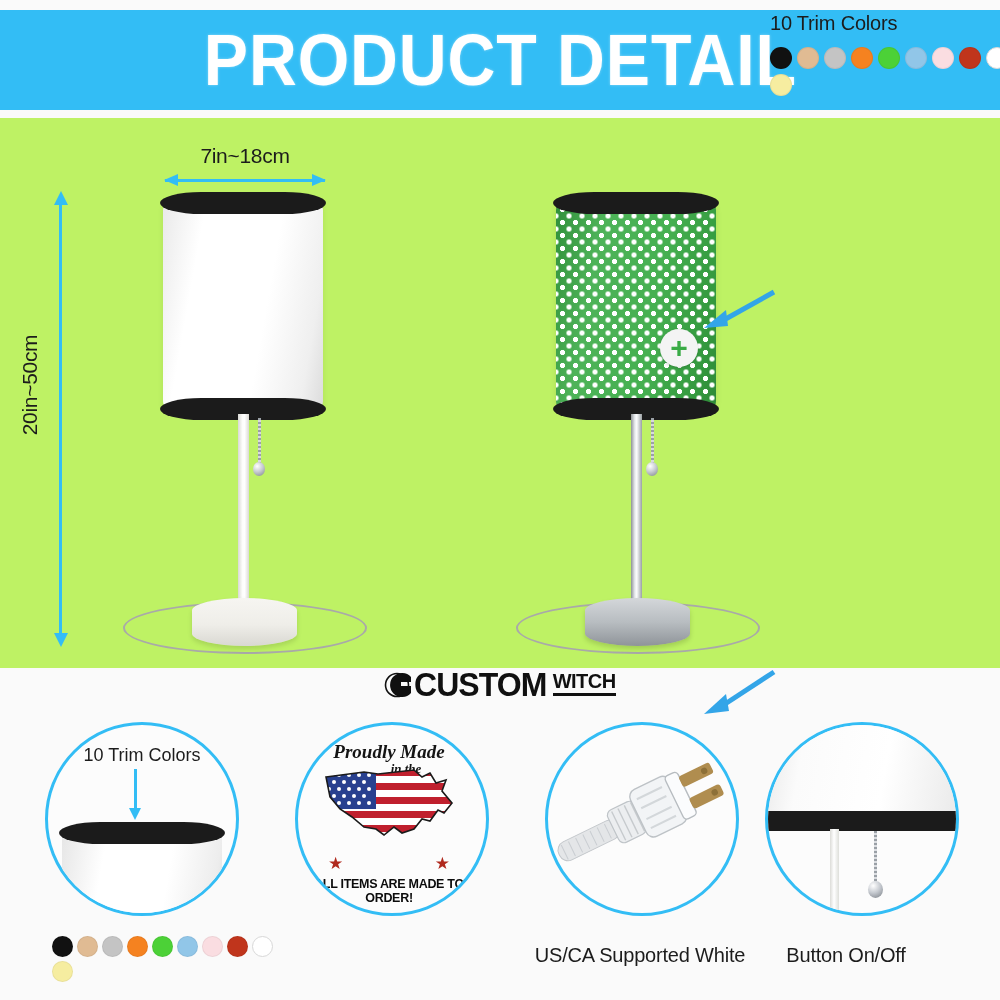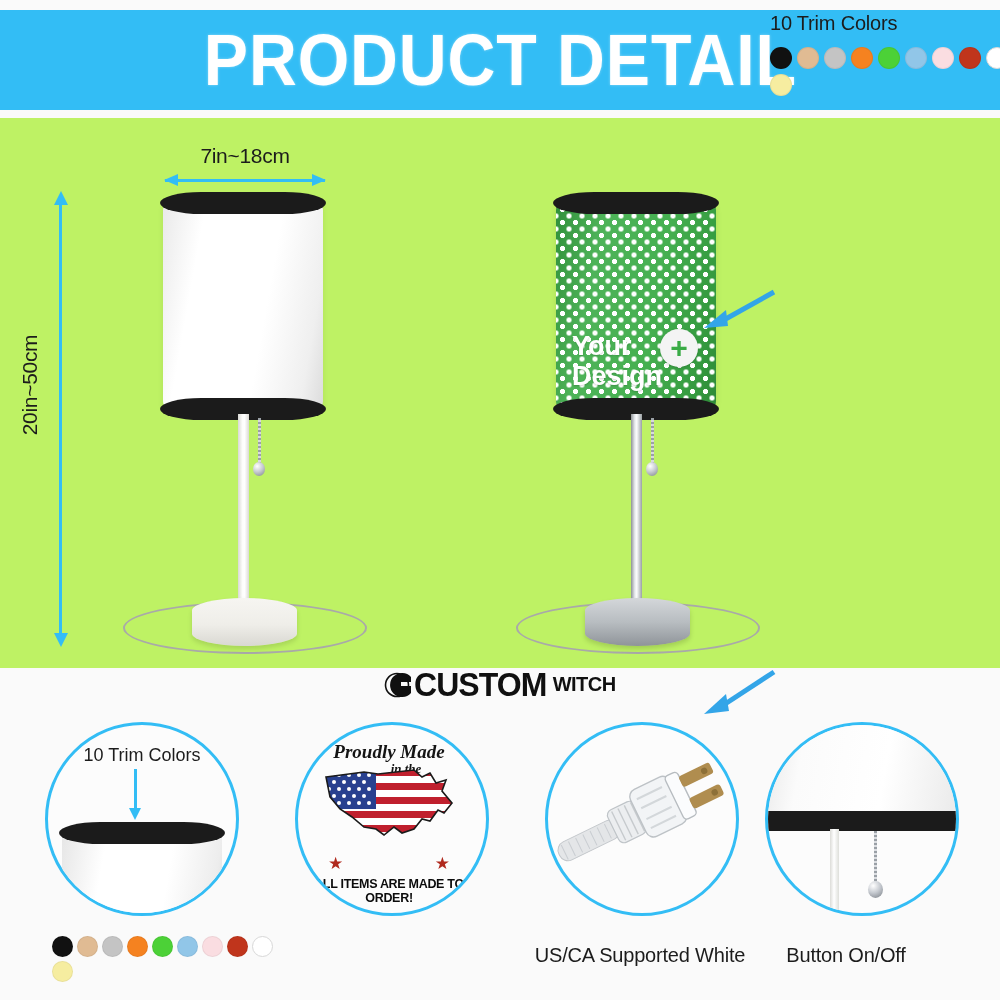--- a/index.html
+++ b/index.html
@@ -131,21 +131,21 @@
   .classy-label{position:absolute;left:772px;top:541px;font-size:20px;color:#1c1c1c;
      letter-spacing:-0.2px;white-space:nowrap;}
   .arrow-classy{position:absolute;left:700px;top:548px;width:78px;height:50px;}
 
   
   .logo-wrap{position:absolute;left:0;top:662px;width:1000px;height:46px;
      display:flex;align-items:center;justify-content:center;gap:0px;}
   .logo-c{width:30px;height:30px;position:relative;margin-right:-2px;}
   .logo-custom{font-size:33px;font-weight:bold;color:#101010;letter-spacing:-1px;
      transform:scaleX(0.97);}
-  .logo-witch-box{display:flex;flex-direction:row;align-items:stretch;margin-left:4px;margin-top:-3px;}
+  .logo-witch-box{display:flex;flex-direction:column;align-items:stretch;margin-left:4px;margin-top:-3px;}
   .logo-witch{font-size:20px;font-weight:bold;color:#101010;letter-spacing:-0.5px;line-height:20px;}
   .logo-underline{height:3px;background:#101010;margin-top:2px;}
 
   
   .feature{position:absolute;width:188px;height:188px;border-radius:50%;
      border:3px solid #33bdf5;background:#fcfcfc;overflow:hidden;}
   .feature-caption{position:absolute;font-size:20px;color:#1c1c1c;text-align:center;
      letter-spacing:-0.2px;white-space:nowrap;}
 
   
@@ -219,24 +219,20 @@
       <div class="trim-bot"></div>
       <div class="pole"></div>
       <div class="chain"></div>
       <div class="chainball"></div>
       <div class="base"></div>
     </div>
 
     <div id="lamp-green">
       <div class="cordring"></div>
       <div class="shade shade-body">
-        <div class="design-text">
-          <span>Your</span><br>
-          <span>Design</span>
-        </div>
         <div class="plus-badge">+</div>
       </div>
       <div class="trim-top"></div>
       <div class="trim-bot"></div>
       <div class="pole"></div>
       <div class="chain"></div>
       <div class="chainball"></div>
       <div class="base"></div>
     </div>
 

